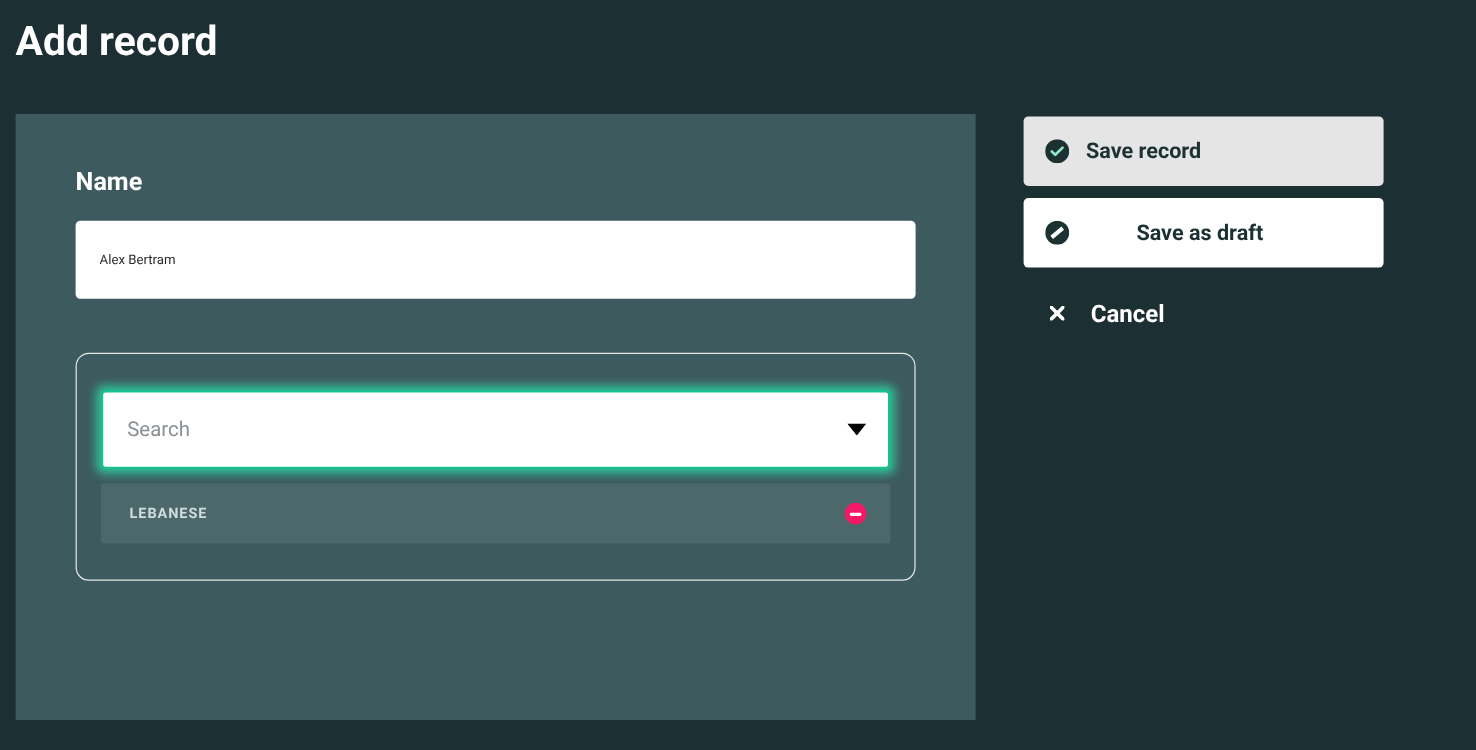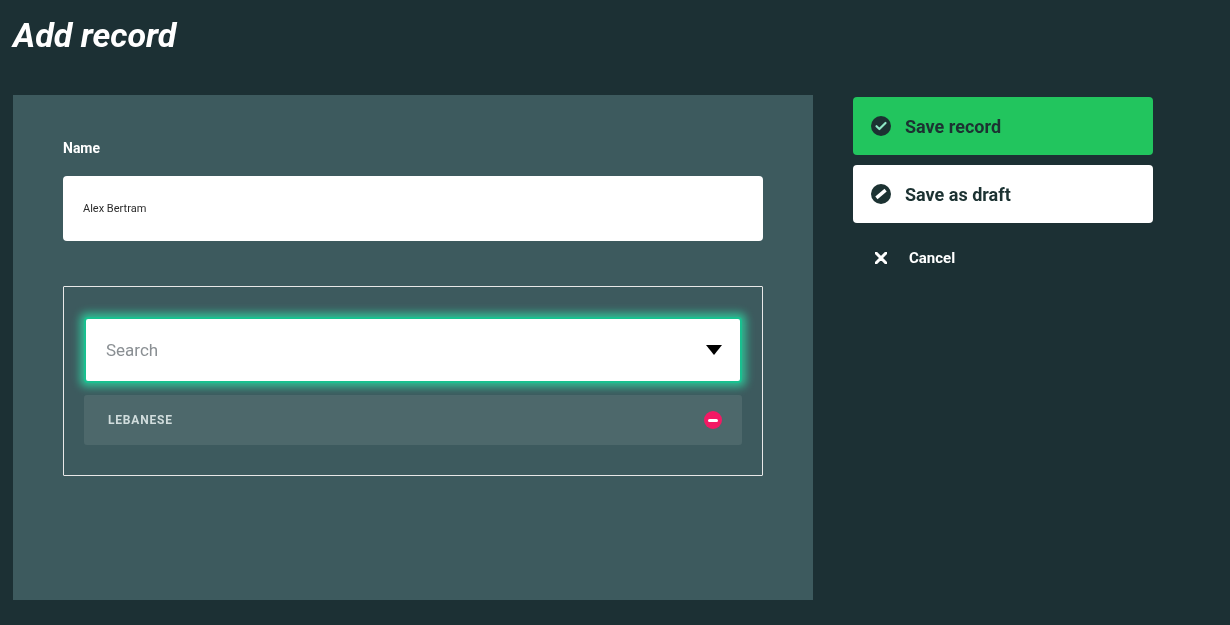--- a/index.html
+++ b/index.html
@@ -15,21 +15,20 @@
       height: 625px;
       padding: 15px 13px;
       color: #fff;
     }
     
     .page-header {
       font-size: 34px;
       font-weight: 700;
       color: #fff;
       margin-bottom: 40px;
-      font-style: italic;
     }
     
     .layout {
       display: flex;
       gap: 40px;
     }
     
     .form-panel {
       background-color: #3d5a5e;
       padding: 45px 50px;
@@ -37,40 +36,40 @@
       min-height: 505px;
     }
     
     .form-group {
       margin-bottom: 45px;
     }
     
     .form-label {
       display: block;
       color: #fff;
-      font-size: 14px;
+      font-size: 21px;
       font-weight: 700;
       margin-bottom: 20px;
     }
     
     .text-input {
       width: 100%;
       height: 65px;
       background-color: #fff;
       border: none;
       border-radius: 4px;
       padding: 0 20px;
       font-size: 11px;
       color: #2b2b2b;
       font-family: inherit;
     }
     
     .multiselect-container {
       border: 1px solid #e8e8e8;
-      border-radius: 1px;
+      border-radius: 11px;
       padding: 30px 20px;
     }
     
     .search-wrapper {
       position: relative;
     }
     
     .search-glow {
       position: absolute;
       inset: -4px;
@@ -170,36 +169,37 @@
       font-family: inherit;
     }
     
     .action-btn .btn-icon {
       margin-right: 14px;
       display: flex;
       align-items: center;
     }
     
     .btn-primary {
-      background-color: #22c55e;
+      background-color: #e5e5e5;
       color: #1c3232;
     }
     
     .btn-secondary {
       background-color: #fff;
       color: #1c3232;
+      gap: 42px;
     }
     
     .cancel-link {
       display: flex;
       align-items: center;
       padding: 16px 18px;
       cursor: pointer;
       color: #fff;
-      font-size: 15px;
+      font-size: 20px;
       font-weight: 700;
     }
     
     .cancel-link .btn-icon {
       margin-right: 18px;
       display: flex;
       align-items: center;
       width: 20px;
       justify-content: center;
     }

